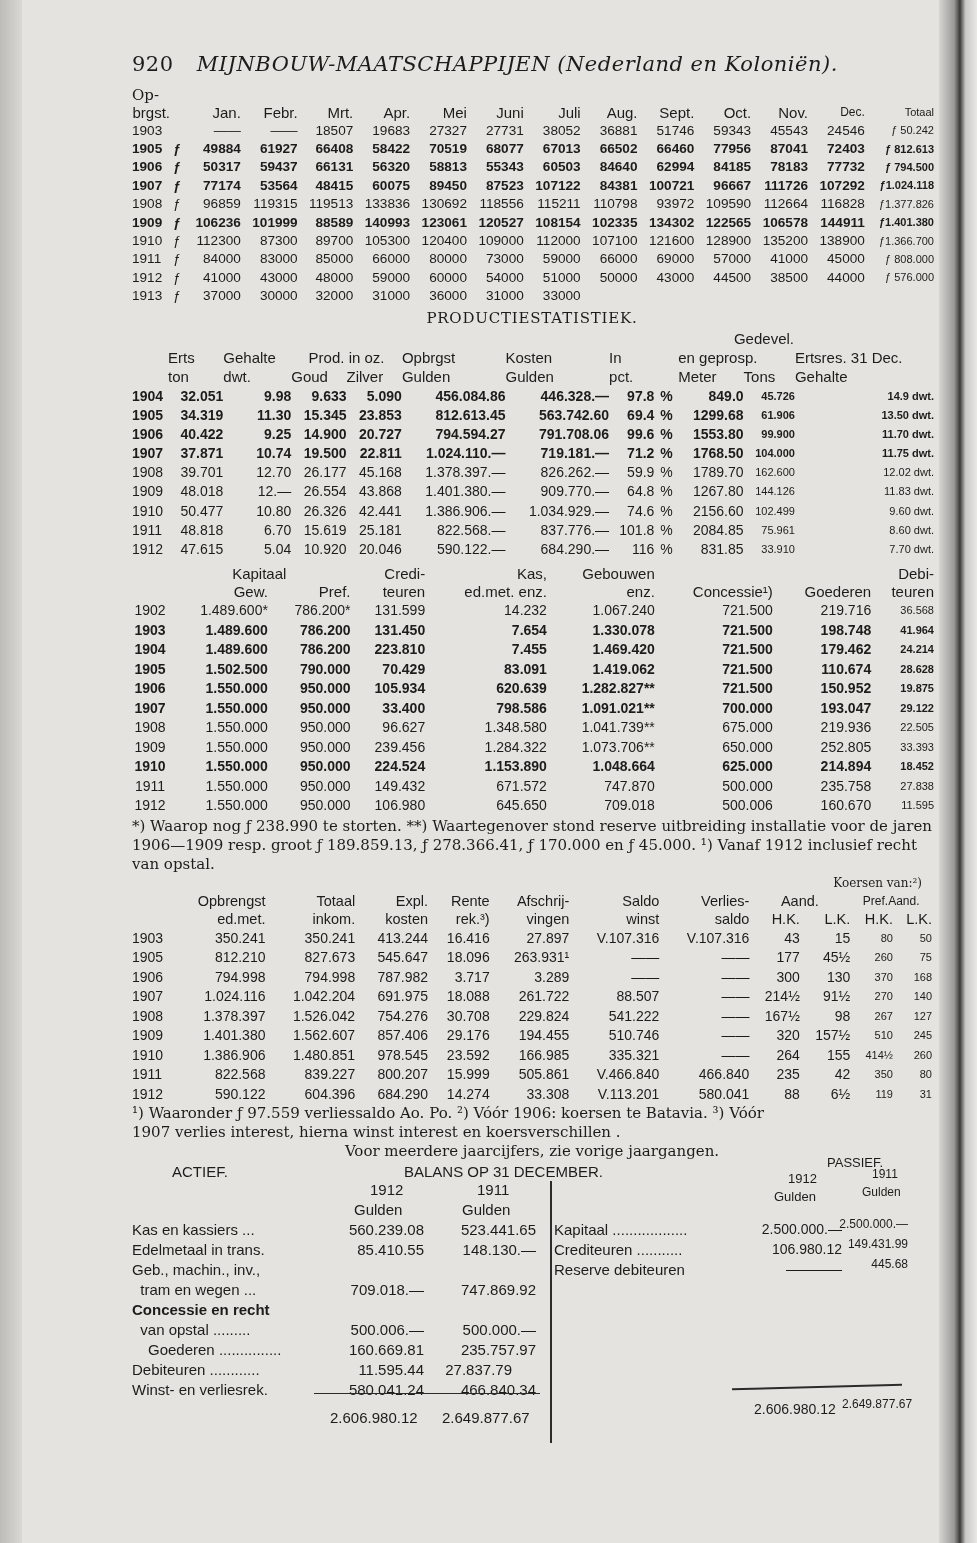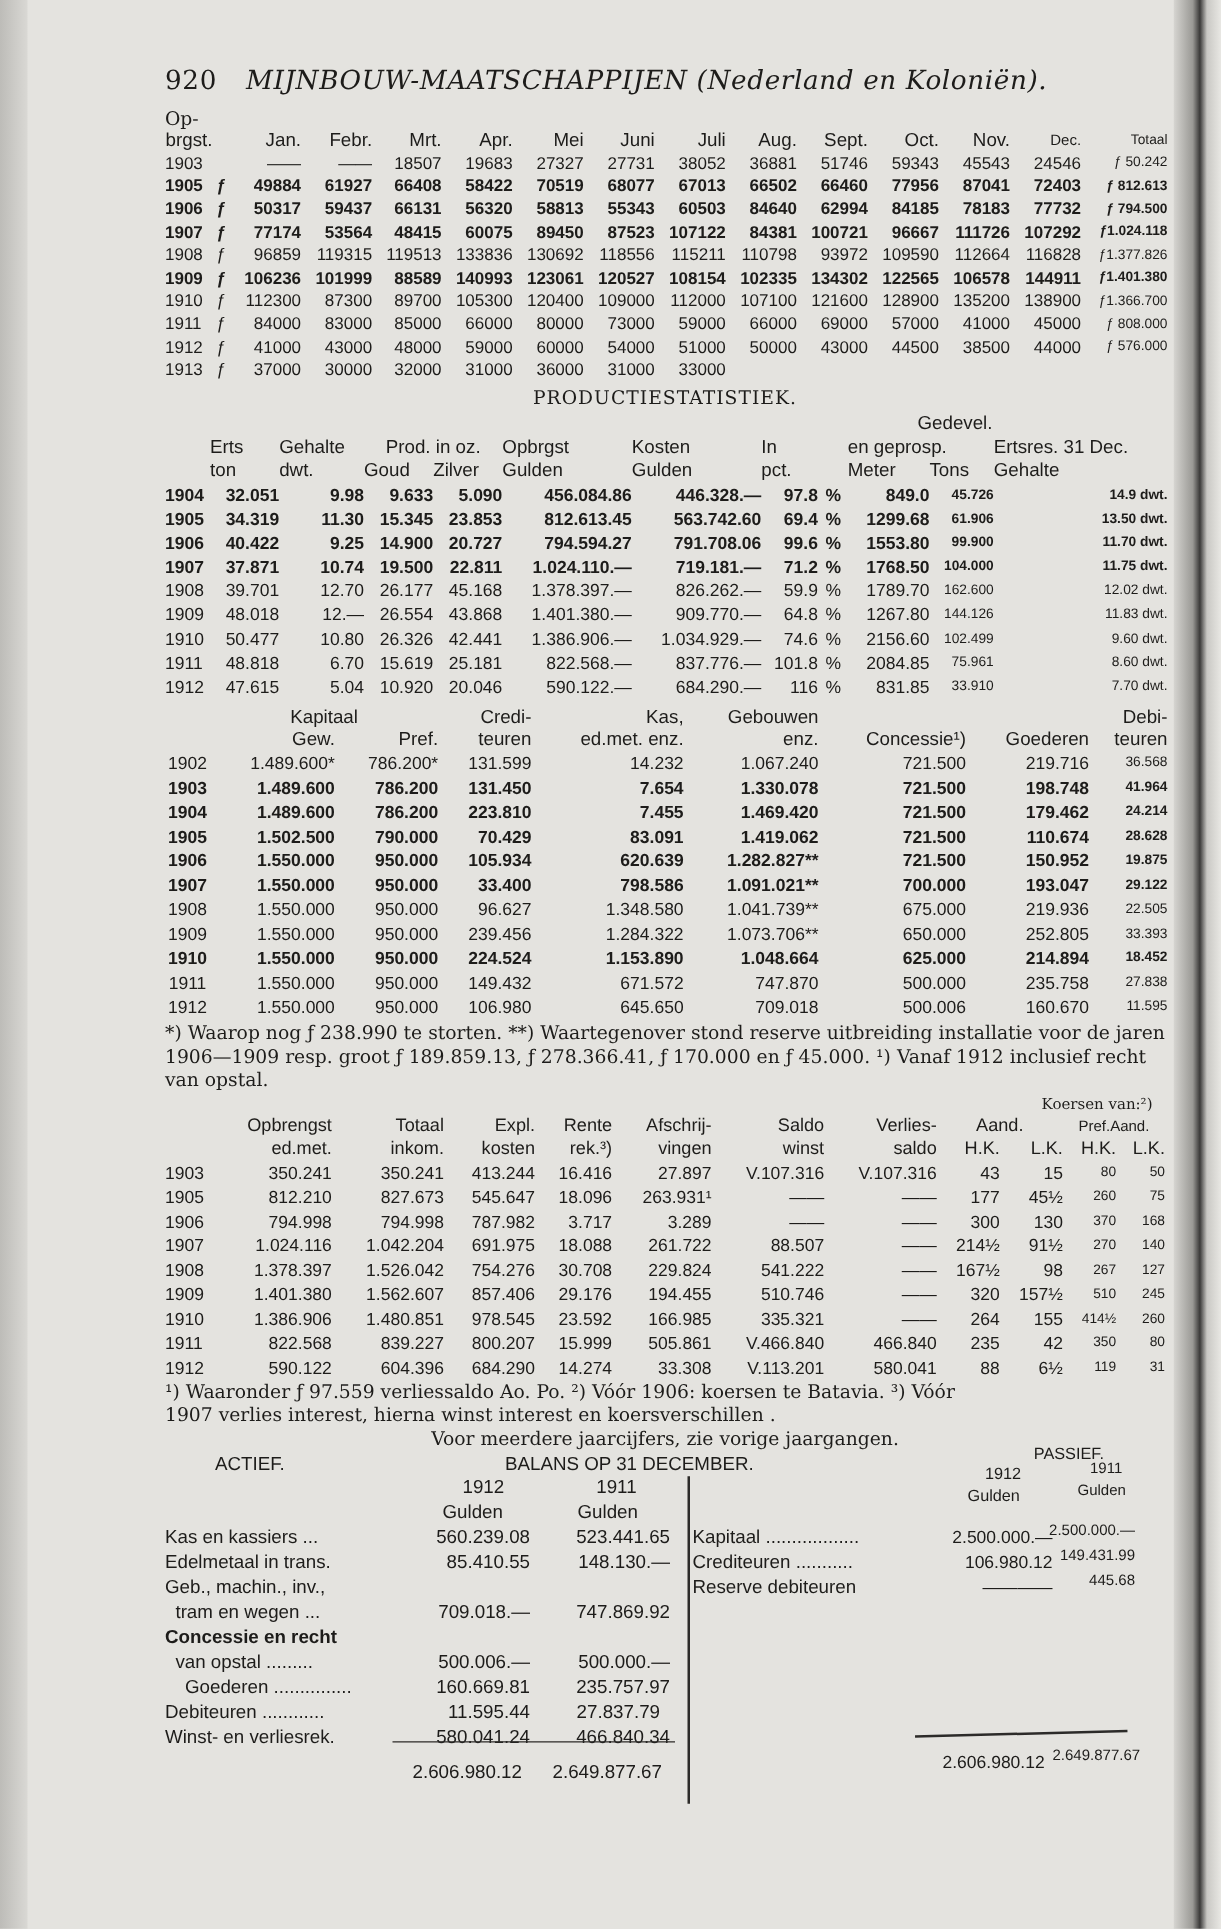--- a/index.html
+++ b/index.html
@@ -760,21 +760,21 @@
         <div class="abs" style="right: 508px; top: 140px;"></div>
         <div class="abs" style="right: 396px; top: 140px;"></div>
         <div class="abs" style="left: 0px; top: 160px; white-space: pre;">  van opstal .........</div>
         <div class="abs" style="right: 508px; top: 160px;">500.006.—</div>
         <div class="abs" style="right: 396px; top: 160px;">500.000.—</div>
         <div class="abs" style="left: 16px; top: 180px; white-space: pre;">Goederen ...............</div>
         <div class="abs" style="right: 508px; top: 180px;">160.669.81</div>
         <div class="abs" style="right: 396px; top: 180px;">235.757.97</div>
         <div class="abs" style="left: 0px; top: 200px; white-space: pre;">Debiteuren ............</div>
         <div class="abs" style="right: 508px; top: 200px;">11.595.44</div>
-        <div class="abs" style="right: 404px; top: 200px; margin-left: 24px;">27.837.79</div>
+        <div class="abs" style="right: 420px; top: 200px; margin-left: 24px;">27.837.79</div>
         <div class="abs" style="left: 0px; top: 220px; white-space: pre;">Winst- en verliesrek.</div>
         <div class="abs" style="right: 508px; top: 220px;">580.041.24</div>
         <div class="abs" style="right: 396px; top: 220px;">466.840.34</div>
       </div>
     <div id="passief-rows">
         <div class="abs" style="left: 422px; top: 60px; white-space: pre;">Kapitaal ..................</div>
         <div class="abs" style="right: 90px; top: 60px; font-size: 14px;">2.500.000.—</div>
         <div class="abs" style="right: 24px; top: 56px; font-size: 12px;">2.500.000.—</div>
         <div class="abs" style="left: 422px; top: 80px; white-space: pre;">Crediteuren ...........</div>
         <div class="abs" style="right: 90px; top: 80px; font-size: 14px;">106.980.12</div>

